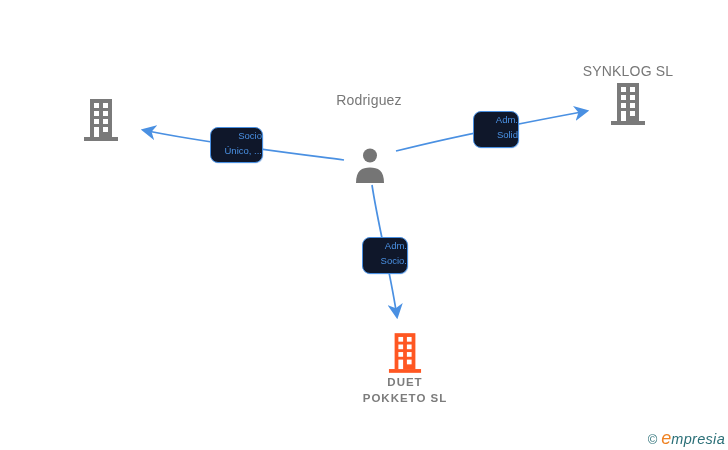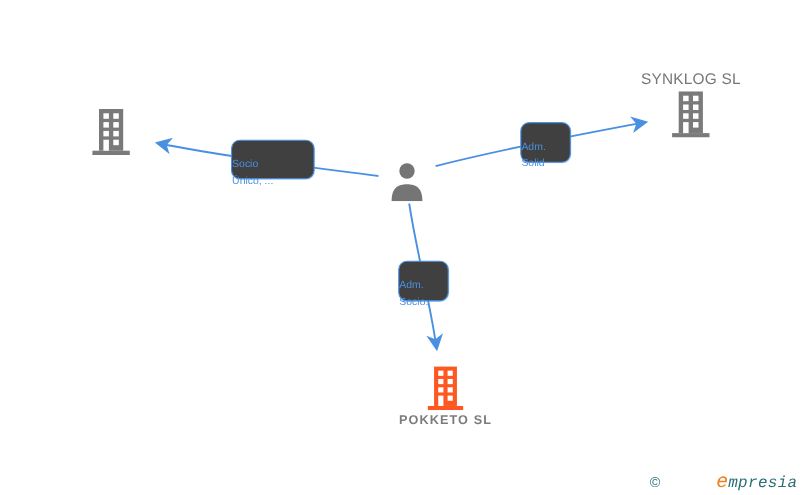--- a/index.html
+++ b/index.html
@@ -33,43 +33,43 @@
   .icon-duet{left:388px;top:333px;width:34px;height:40px;}
   .lbl-duet{
     left:325px;top:374px;width:160px;
     font-weight:bold;font-size:11.5px;line-height:16px;letter-spacing:1px;
     color:#7c7c7c;
   }
 
   
   .edge-label{
     position:absolute;z-index:3;
-    background:#404040;
+    background:#0f172a;
     border:1.5px solid #4a90e2;
     border-radius:8px;
     color:#4a90e2;
     font-size:9.5px;line-height:15px;
-    text-align:left;
+    text-align:right;
     box-sizing:border-box;
-    padding-top:14px;
+    padding-top:0;
     cursor:pointer;
     box-shadow:0.5px 0.5px 0 rgba(74,144,226,0.25);
   }
-  .edge-label-socio{left:210px;top:127px;width:76px;height:36px;}
+  .edge-label-socio{left:210px;top:127px;width:53px;height:36px;}
   .edge-label-adm-unico{left:473px;top:111px;width:46px;height:37px;}
   .edge-label-adm-solid{left:362px;top:237px;width:46px;height:37px;}
 
   
   .watermark{
     position:absolute;right:3px;bottom:2px;z-index:4;
     display:flex;align-items:baseline;gap:4px;
     cursor:pointer;text-decoration:none;
   }
   .wm-copy{color:#2a6f77;font-size:13px;}
-  .wm-brand{font-family:Liberation Mono, monospace;font-style:italic;margin-left:47px;}
+  .wm-brand{font-family:Liberation Sans, sans-serif;font-style:italic;}
   .wm-e{color:#ef8222;font-size:18px;line-height:18px;}
   .wm-rest{color:#2a6f77;font-size:14.5px;letter-spacing:0.3px;}
 </style>
 </head>
 <body>
 
 <div class="canvas">
 
   <svg class="edges-layer" width="728" height="450" aria-hidden="true">
     <defs>
@@ -111,20 +111,21 @@
         <rect x="20" y="12" width="5" height="5" fill="#ffffff"></rect>
         <rect x="11" y="20" width="5" height="5" fill="#ffffff"></rect>
         <rect x="20" y="20" width="5" height="5" fill="#ffffff"></rect>
         <rect x="20" y="28" width="5" height="5" fill="#ffffff"></rect>
         <rect x="11" y="28" width="5" height="10" fill="#ffffff"></rect>
       </svg>
     </span>
   </div>
 
   <div class="node-label lbl-person">
+    <div>Rodriguez</div>
   </div>
   <div class="node icon-box icon-person">
     <span>
       <svg width="32" height="36" viewBox="0 0 32 36">
         <circle cx="16" cy="8.5" r="7" fill="#757575"></circle>
         <path d="M2,36 C2,23.5 8,20.5 16,20.5 C24,20.5 30,23.5 30,36 Z" fill="#757575"></path>
       </svg>
     </span>
   </div>
 
@@ -138,20 +139,21 @@
         <rect x="11" y="12" width="5" height="5" fill="#ffffff"></rect>
         <rect x="20" y="12" width="5" height="5" fill="#ffffff"></rect>
         <rect x="11" y="20" width="5" height="5" fill="#ffffff"></rect>
         <rect x="20" y="20" width="5" height="5" fill="#ffffff"></rect>
         <rect x="20" y="28" width="5" height="5" fill="#ffffff"></rect>
         <rect x="11" y="28" width="5" height="10" fill="#ffffff"></rect>
       </svg>
     </span>
   </div>
   <div class="node-label lbl-duet">
+    <div>DUET</div>
     <div>POKKETO SL</div>
   </div>
 
   <div class="edge-label edge-label-socio">
     <div>Socio</div>
     <div>Único, ...</div>
   </div>
   <div class="edge-label edge-label-adm-unico">
     <div>Adm.</div>
     <div>Solid</div>

